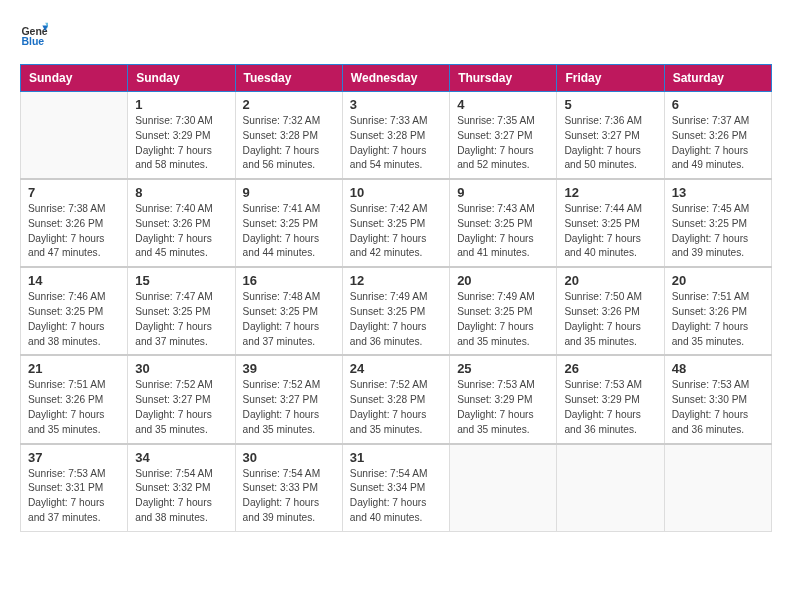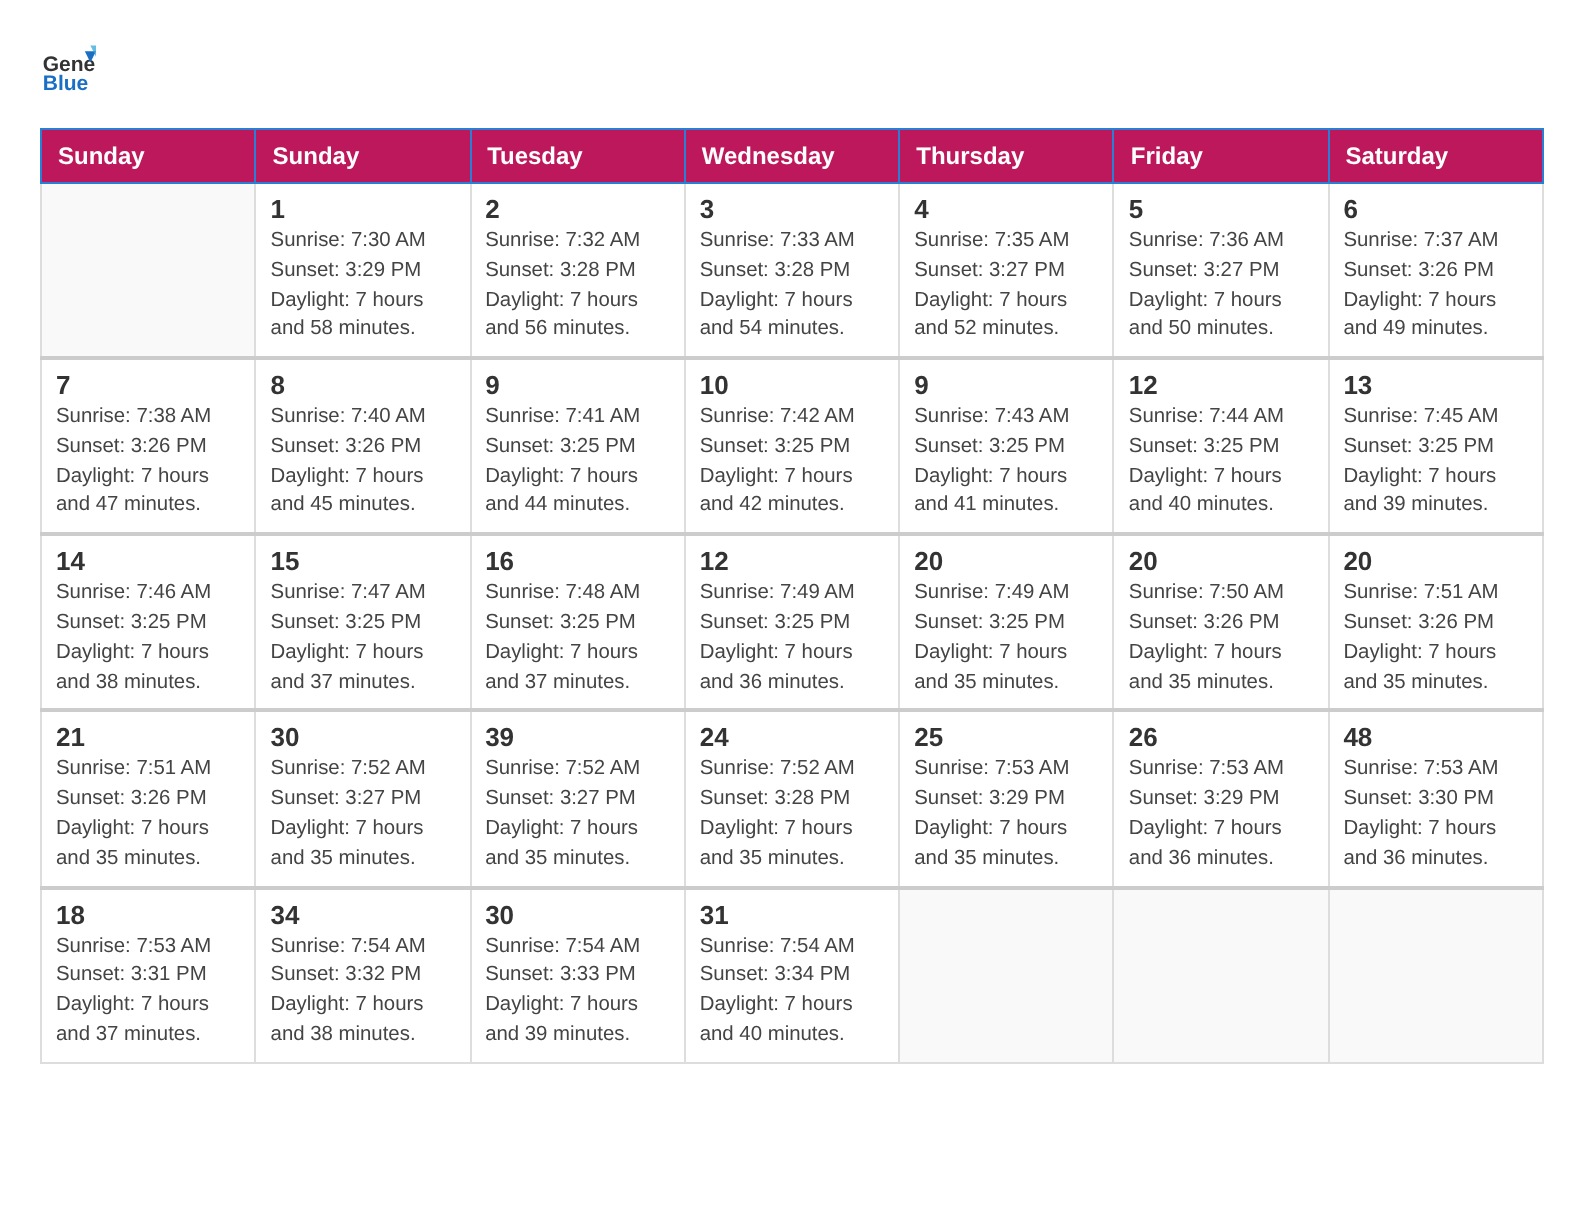--- a/index.html
+++ b/index.html
@@ -226,21 +226,21 @@
           <div class="day-num">26</div>
           <div class="day-info">Sunrise: 7:53 AM<br>Sunset: 3:29 PM<br>Daylight: 7 hours<br>and 36 minutes.</div>
         </td>
         <td>
           <div class="day-num">48</div>
           <div class="day-info">Sunrise: 7:53 AM<br>Sunset: 3:30 PM<br>Daylight: 7 hours<br>and 36 minutes.</div>
         </td>
       </tr>
       <tr class="row-separator">
         <td>
-          <div class="day-num">18</div>
+          <div class="day-num">37</div>
           <div class="day-info">Sunrise: 7:53 AM<br>Sunset: 3:31 PM<br>Daylight: 7 hours<br>and 37 minutes.</div>
         </td>
         <td>
           <div class="day-num">34</div>
           <div class="day-info">Sunrise: 7:54 AM<br>Sunset: 3:32 PM<br>Daylight: 7 hours<br>and 38 minutes.</div>
         </td>
         <td>
           <div class="day-num">30</div>
           <div class="day-info">Sunrise: 7:54 AM<br>Sunset: 3:33 PM<br>Daylight: 7 hours<br>and 39 minutes.</div>
         </td>

